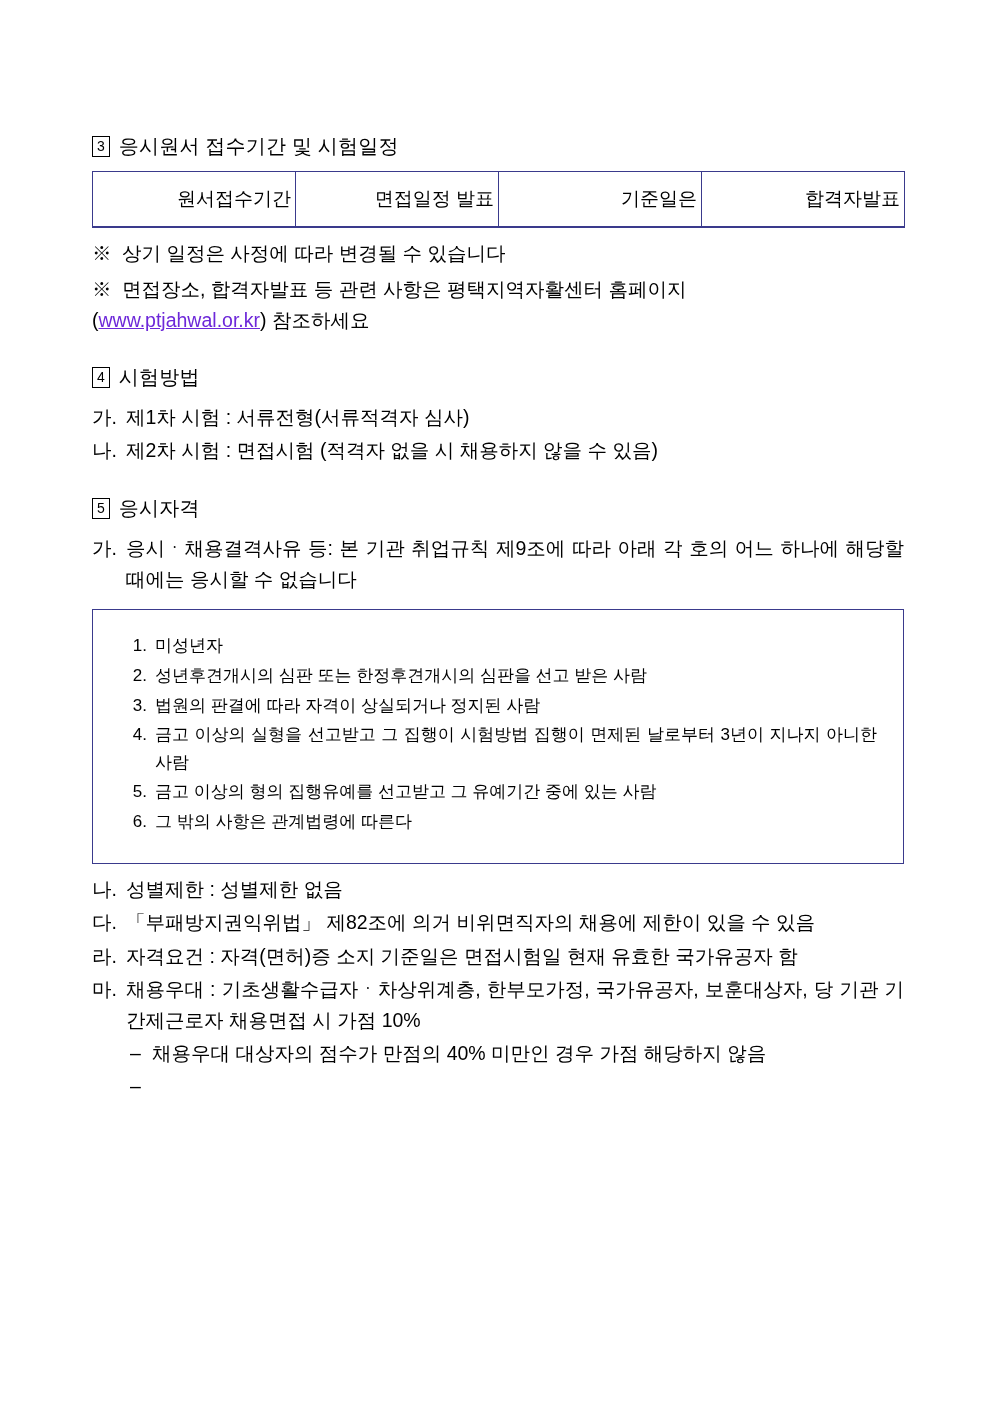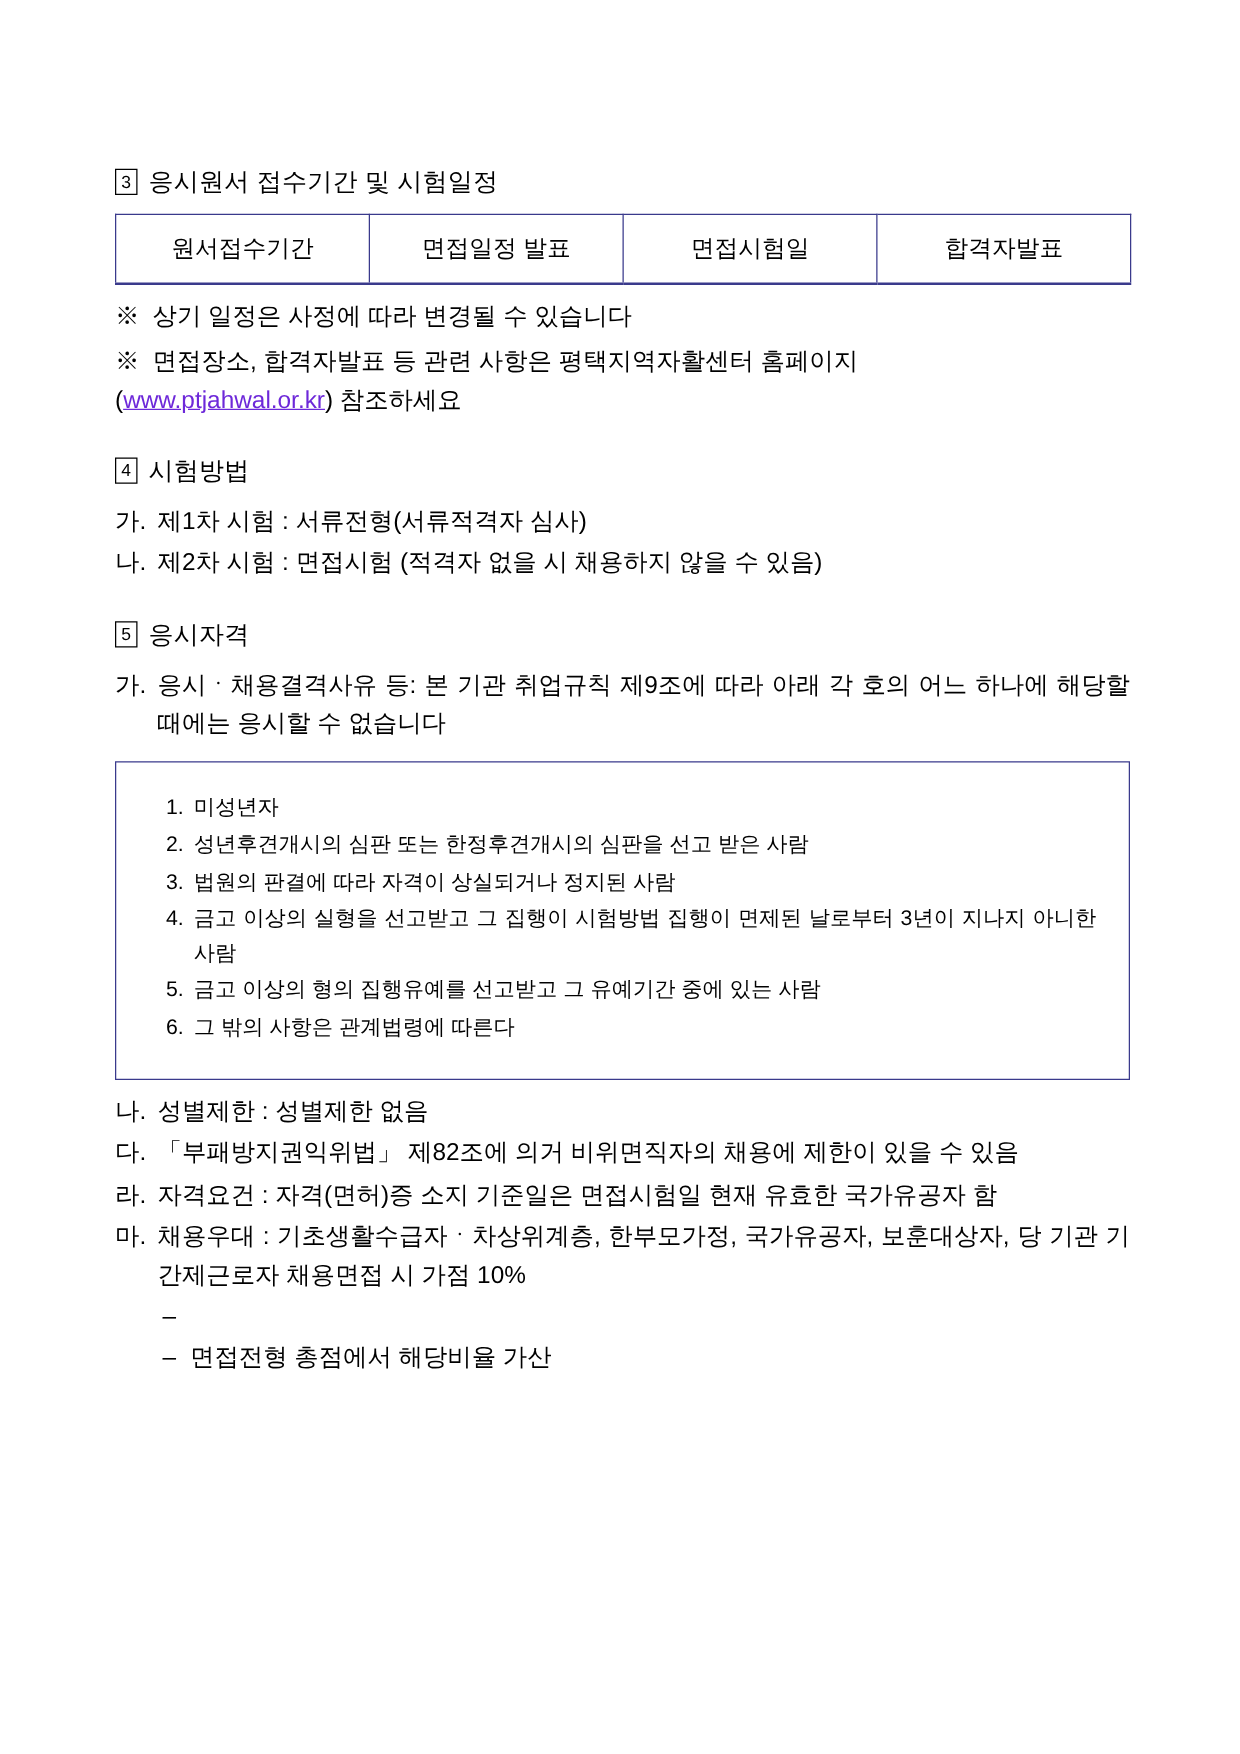--- a/index.html
+++ b/index.html
@@ -56,21 +56,21 @@
   
   table.schedule {
     border-collapse: collapse;
     width: 812px;
     margin: 6px 0 10px 0;
     table-layout: fixed;
   }
   table.schedule th,
   table.schedule td {
     border: 1px solid #3a3a8c;
-    text-align: center;
+    text-align: right;
     font-size: 19px;
     font-weight: normal;
     padding: 10px 4px;
   }
   table.schedule th {
     height: 34px;
   }
   table.schedule tr.head th {
     border-bottom: 2px solid #3a3a8c;
   }
@@ -183,21 +183,21 @@
       <colgroup>
         <col style="width:203px">
         <col style="width:203px">
         <col style="width:203px">
         <col style="width:203px">
       </colgroup>
       <tbody>
           <tr class="head">
         <th>원서접수기간</th>
         <th>면접일정 발표</th>
-        <th>면접시험일</th>
+        <th>기준일은</th>
         <th>합격자발표</th>
       </tr>
     </tbody>
       </table>
 
     <div class="note">
       <span class="mark">※</span>
       <span class="body">상기 일정은 사정에 따라 변경될 수 있습니다</span>
     </div>
 
@@ -278,20 +278,20 @@
       <span class="label">라.</span>
       <span class="text">자격요건 : 자격(면허)증 소지 기준일은 면접시험일 현재 유효한 국가유공자 함</span>
     </div>
     <div class="item">
       <span class="label">마.</span>
       <span class="text">채용우대 : 기초생활수급자ㆍ차상위계층, 한부모가정, 국가유공자, 보훈대상자, 당 기관 기간제근로자 채용면접 시 가점 10%</span>
     </div>
 
     <div class="sub-item">
       <span class="dash">–</span>
+      <span class="text">채용우대 대상자의 점수가 만점의 40% 미만인 경우 가점 해당하지 않음</span>
     </div>
     <div class="sub-item">
       <span class="dash">–</span>
-      <span class="text">면접전형 총점에서 해당비율 가산</span>
     </div>
 
   </div>
 </div>
 
 </body></html>

